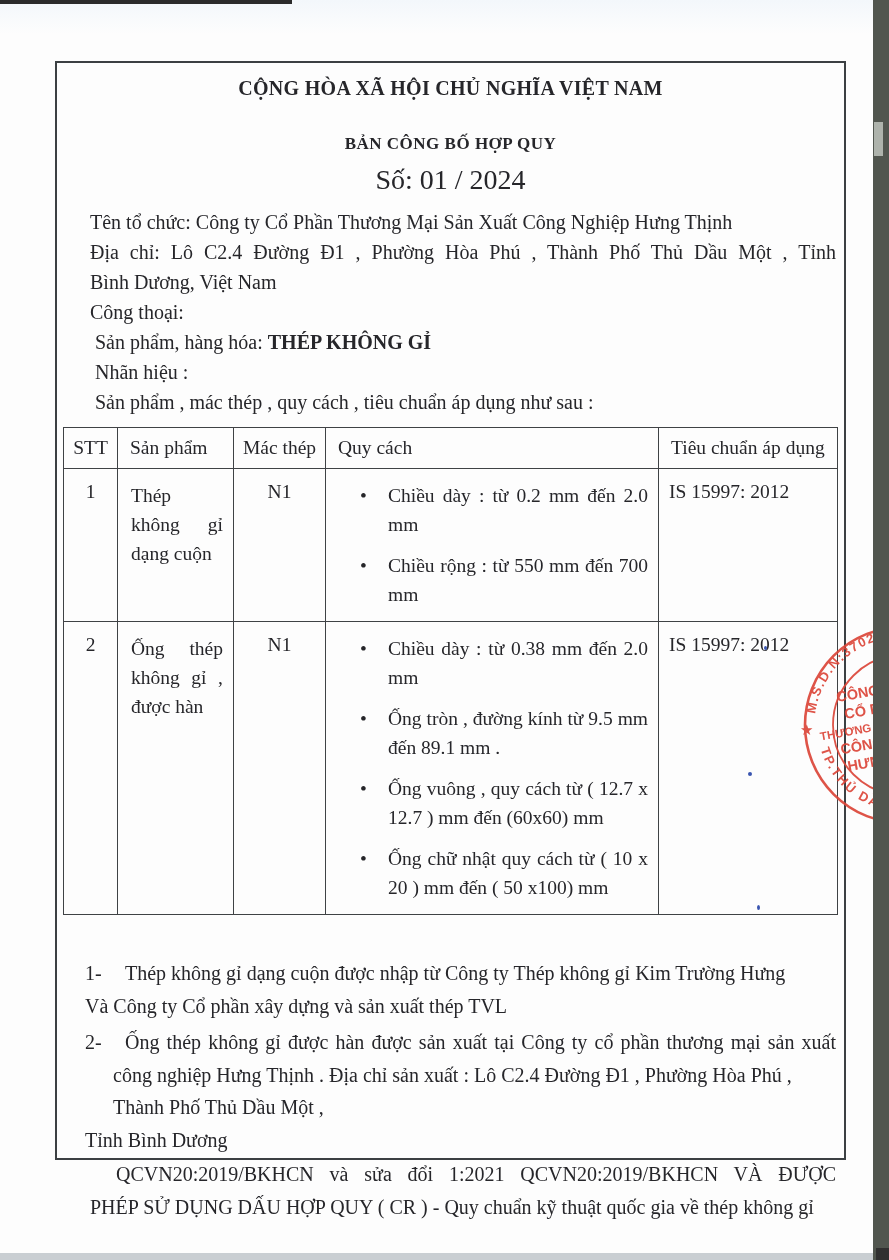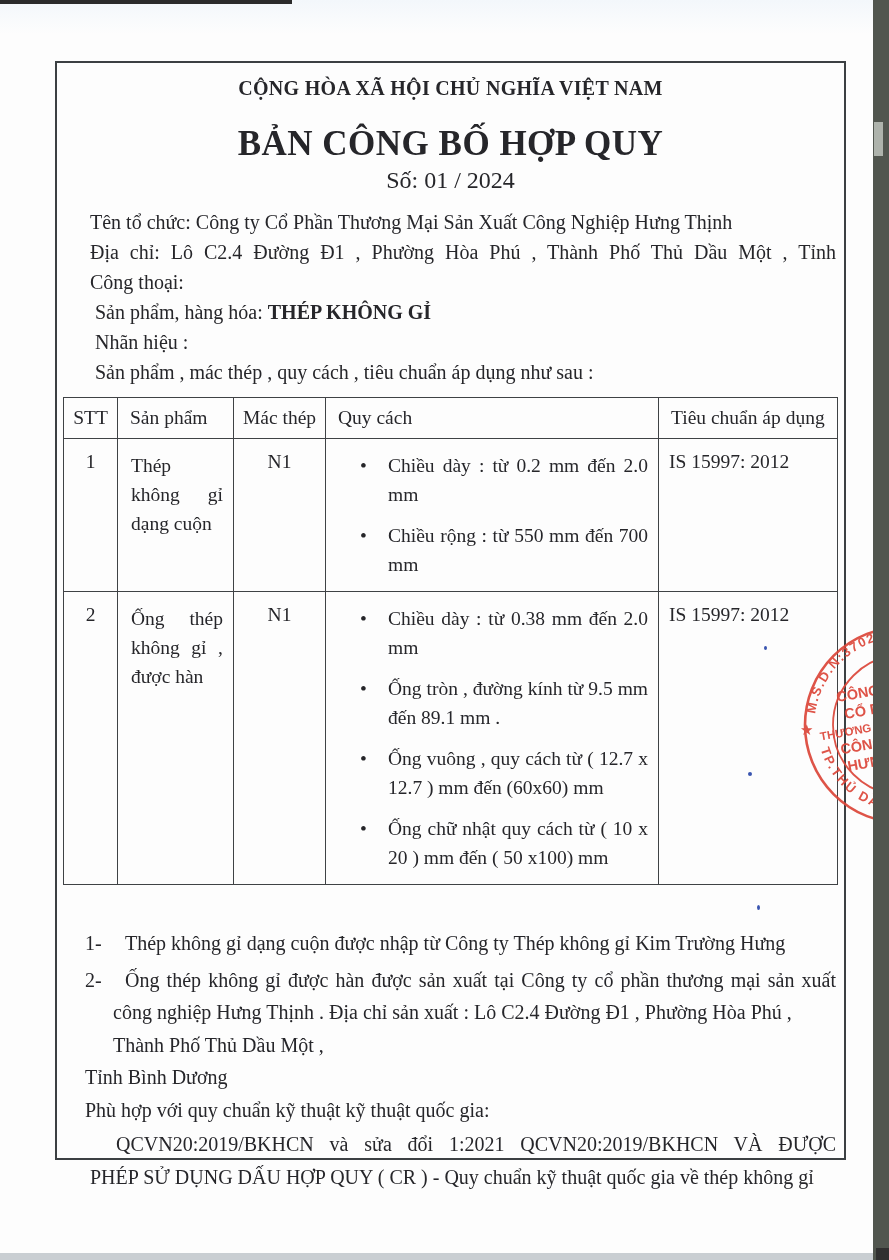--- a/index.html
+++ b/index.html
@@ -20,22 +20,22 @@
   .content-box{
     position:absolute;left:55px;top:61px;width:787px;height:1095px;
     border:2px solid #3c4043;background:transparent;
   }
 
   .doc-header{text-align:center;padding-top:12px;}
   .republic{font-size:20px;font-weight:bold;line-height:26px;letter-spacing:.3px;font-family:Liberation Serif, serif;}
   .motto{font-size:19px;font-weight:bold;line-height:24px;margin-top:3px;}
   .motto .u{display:inline-block;border-bottom:2px solid #2f2f33;padding:0 6px 3px 14px;}
   .motto .tail{padding-left:2px;}
-  .doc-title{font-size:35px;font-weight:bold;line-height:32px;margin-top:27px;letter-spacing:.5px;}
-  .doc-number{font-size:24px;line-height:26px;margin-top:7px;}
+  .doc-title{font-size:17px;font-weight:bold;line-height:32px;margin-top:27px;letter-spacing:.5px;}
+  .doc-number{font-size:28px;line-height:26px;margin-top:7px;}
 
   .info{margin:14px 8px 3px 33px;font-size:20px;line-height:30px;}
   .info .line{min-height:30px;}
   .addr-l1{text-align:justify;text-align-last:justify;}
   .indent2{margin-left:5px;}
   .bold{font-weight:bold;}
 
   table.spec-table{
     border-collapse:collapse;table-layout:fixed;
     margin:10px 0 0 6px;width:774px;
@@ -91,20 +91,21 @@
 
   <div class="doc-header">
     <div class="republic">CỘNG HÒA XÃ HỘI CHỦ NGHĨA VIỆT NAM</div>
     <div class="doc-title">BẢN CÔNG BỐ HỢP QUY</div>
     <div class="doc-number">Số: 01 / 2024</div>
   </div>
 
   <div class="info">
     <div class="line">Tên tổ chức: Công ty Cổ Phần Thương Mại Sản Xuất Công Nghiệp Hưng Thịnh</div>
     <div class="line addr-l1">Địa chỉ: Lô C2.4 Đường Đ1 , Phường Hòa Phú , Thành Phố Thủ Dầu Một , Tỉnh</div>
+    <div class="line">Bình Dương, Việt Nam</div>
     <div class="line">Công thoại:</div>
     <div class="line indent2"><span>Sản phẩm, hàng hóa: </span><span class="bold">THÉP KHÔNG GỈ</span></div>
     <div class="line indent2">Nhãn hiệu :</div>
     <div class="line indent2">Sản phẩm , mác thép , quy cách , tiêu chuẩn áp dụng như sau :</div>
   </div>
 
   <table class="spec-table">
     <colgroup>
         <col class="c1">
         <col class="c2">
@@ -163,28 +164,28 @@
         <td class="td-standard">IS 15997: 2012</td>
       </tr>
     </tbody>
   </table>
 
   <div class="notes">
     <div class="note-line">
       <span class="note-marker">1-</span>
       <span class="note-text">Thép không gỉ dạng cuộn được nhập từ Công ty Thép không gỉ Kim Trường Hưng</span>
     </div>
+    <div>Và Công ty Cổ phần xây dựng và sản xuất thép TVL</div>
     <div class="note-line note-gap">
       <span class="note-marker">2-</span>
       <span class="note-text spread">Ống thép không gỉ được hàn được sản xuất tại Công ty cổ phần thương mại sản xuất</span>
     </div>
     <div class="note-cont">công nghiệp Hưng Thịnh . Địa chỉ sản xuất : Lô C2.4 Đường Đ1 , Phường Hòa Phú ,</div>
     <div class="note-cont">Thành Phố Thủ Dầu Một ,</div>
     <div>Tỉnh Bình Dương</div>
-    <div>Phù hợp với quy chuẩn kỹ thuật kỹ thuật quốc gia:</div>
     <div class="conform">
       <div class="conform-l1">QCVN20:2019/BKHCN và sửa đổi 1:2021 QCVN20:2019/BKHCN VÀ ĐƯỢC</div>
       <div>PHÉP SỬ DỤNG DẤU HỢP QUY ( CR ) -  Quy chuẩn kỹ thuật quốc gia về thép không gỉ</div>
     </div>
   </div>
 
 </div>
 
 <svg class="stamp-svg" width="111" height="265" viewBox="0 0 111 265">
   <g stroke="#dc4639" fill="none">

